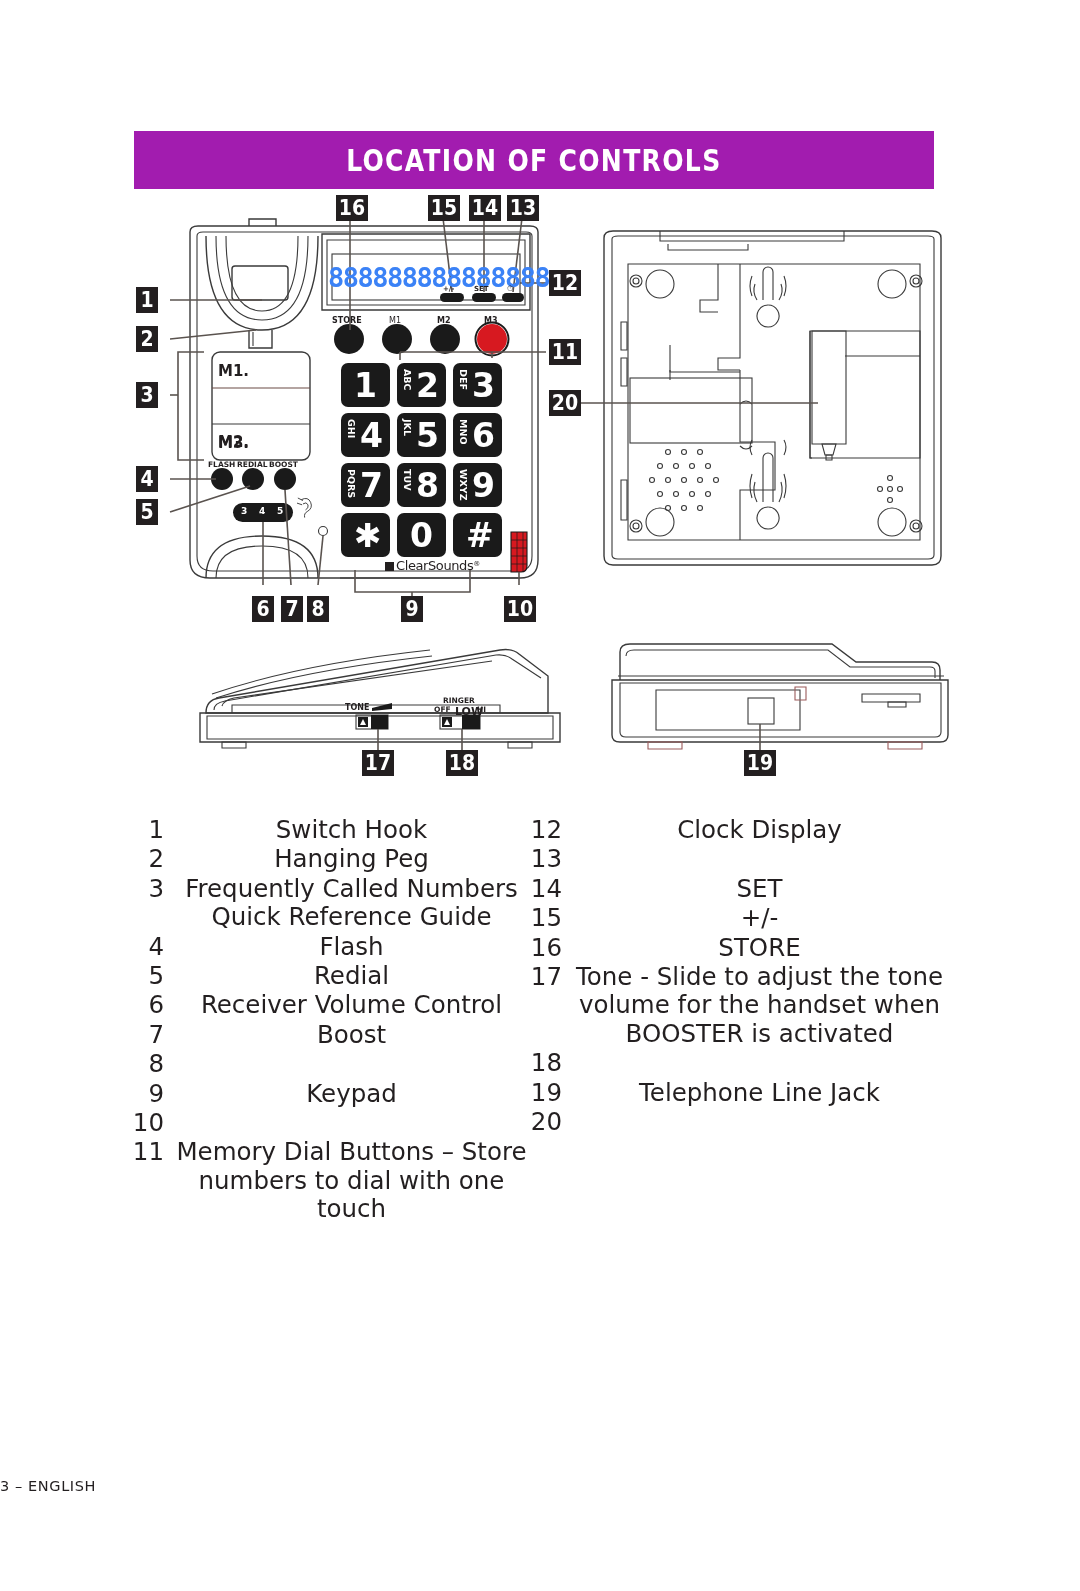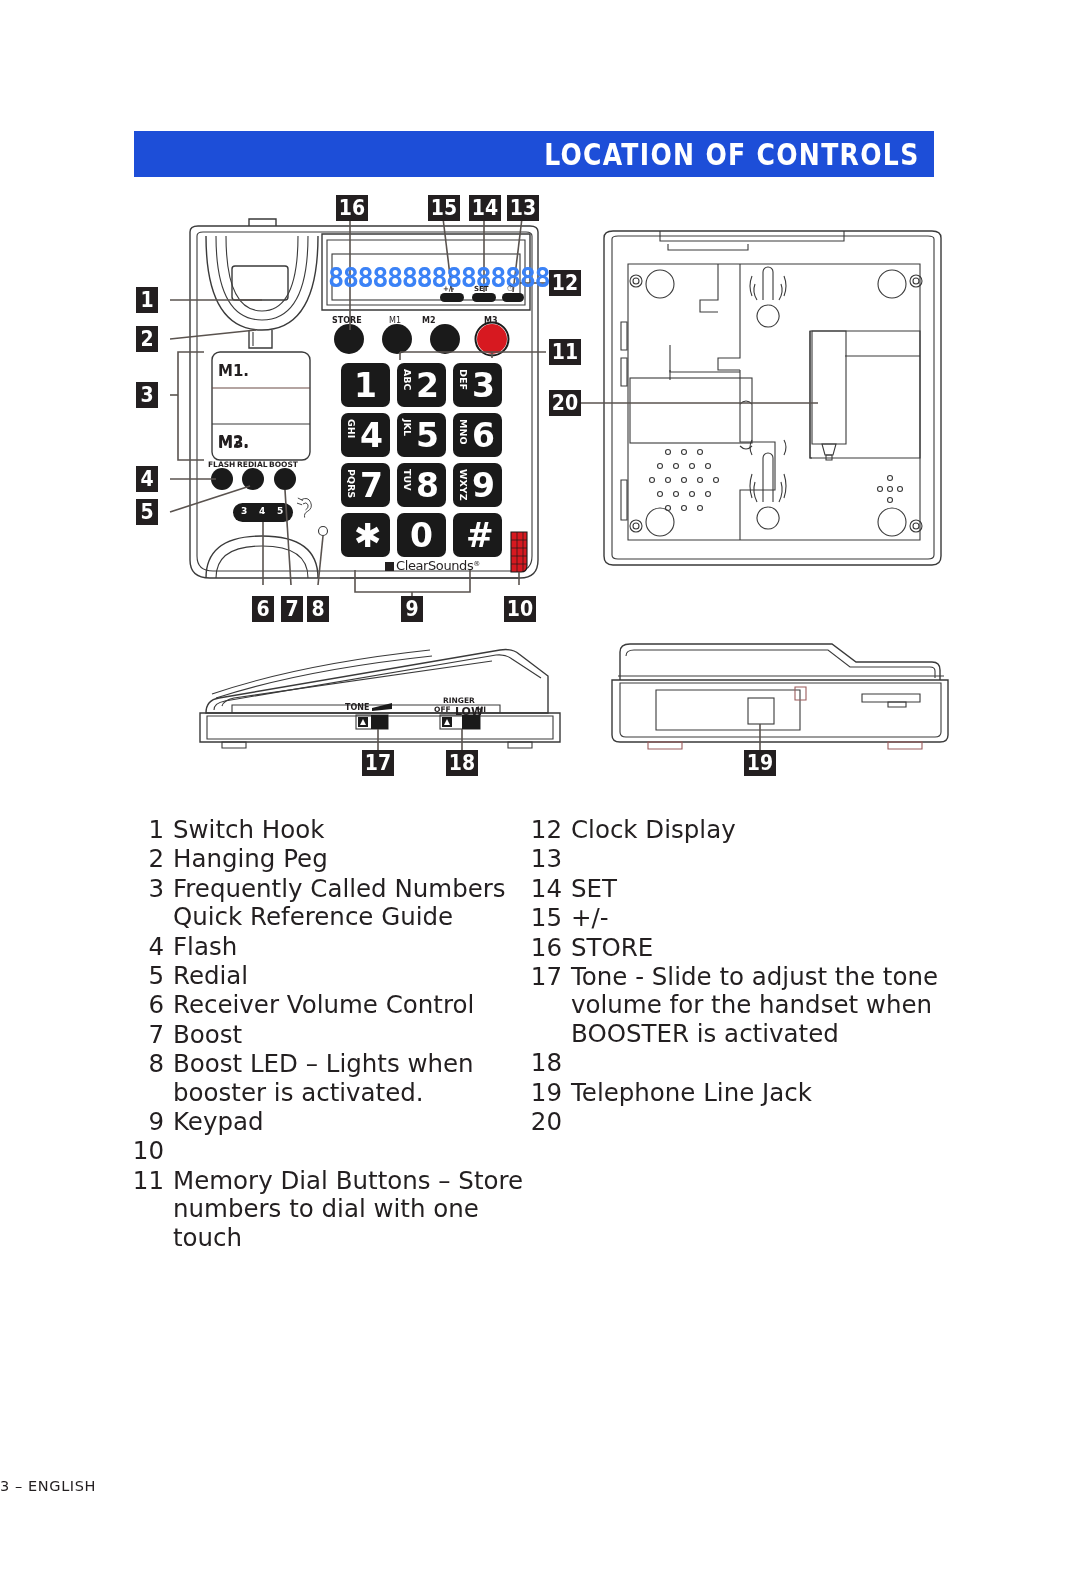--- a/index.html
+++ b/index.html
@@ -16,25 +16,25 @@
     color: #231f20;
     overflow: hidden;
   }
 
   
   .title-banner {
     position: absolute;
     left: 134px;
     top: 131px;
     width: 800px;
-    height: 46px;
-    background: #1d4ed8;
+    height: 58px;
+    background: #a21caf;
     display: flex;
     align-items: center;
-    justify-content: flex-end;
+    justify-content: center;
   }
   .title-banner .title-text {
     color: #ffffff;
     font-size: 30px;
     font-weight: bold;
     letter-spacing: 1.4px;
     font-family: "DejaVu Sans Condensed", "Liberation Sans Narrow", "Liberation Sans", sans-serif;
     transform: scaleX(0.93);
   }
 
@@ -86,21 +86,21 @@
     margin-bottom: 1px;
     color: #231f20;
   }
   .legend-num {
     flex: 0 0 auto;
     text-align: right;
     margin-right: 9px;
   }
   .legend-col.left .legend-num { width: 34px; }
   .legend-col.right .legend-num { width: 34px; }
-  .legend-label { flex: 1 1 auto; }
+  .legend-label { flex: 1 1 auto; text-align: center; }
 
   
   .footer {
     position: absolute;
     left: 0;
     top: 1478px;
     width: 1080px;
     font-size: 14.5px;
     letter-spacing: 0.6px;
     color: #231f20;
@@ -426,21 +426,21 @@
 </div>
 
 <div class="fig-text" style="left:328px; top:264px; font-size:27px; letter-spacing:-1.5px; font-family:'DejaVu Sans Mono','Liberation Mono',monospace; font-weight:bold; color:#3b82f6;">888888888888888</div>
 
 <div class="fig-text" style="left:443px; top:286px; font-size:7px; font-weight:bold;">+/-</div>
 <div class="fig-text" style="left:474px; top:286px; font-size:7px; font-weight:bold;">SET</div>
 <div class="fig-text" style="left:507px; top:285px; font-size:8px;">⏱</div>
 
 <div class="fig-text" style="left:332px; top:317px; font-size:8px; font-weight:bold;">STORE</div>
 <div class="fig-text" style="left:389px; top:317px; font-size:8px; font-weight:normal;">M1</div>
-<div class="fig-text" style="left:422px; top:317px; font-size:8px; font-weight:bold;">M2</div>
+<div class="fig-text" style="left:437px; top:317px; font-size:8px; font-weight:bold;">M2</div>
 <div class="fig-text" style="left:484px; top:317px; font-size:8px; font-weight:bold;">M3</div>
 
 <div class="fig-text" style="left:218px; top:364px; font-size:15px; font-weight:bold;">M1.</div>
 <div class="fig-text" style="left:218px; top:400px; font-size:15px; font-weight:bold;margin-top:35px;">M2.</div>
 <div class="fig-text" style="left:218px; top:436px; font-size:15px; font-weight:bold;">M3.</div>
 
 <div class="fig-text" style="left:208px; top:461px; font-size:7.5px; font-weight:bold;">FLASH</div>
 <div class="fig-text" style="left:237px; top:461px; font-size:7.5px; font-weight:bold;">REDIAL</div>
 <div class="fig-text" style="left:269px; top:461px; font-size:7.5px; font-weight:bold;">BOOST</div>
 
@@ -531,21 +531,20 @@
       <div class="legend-item">
         <span class="legend-num">6</span>
         <span class="legend-label">Receiver Volume Control</span>
       </div>
       <div class="legend-item">
         <span class="legend-num">7</span>
         <span class="legend-label">Boost</span>
       </div>
       <div class="legend-item">
         <span class="legend-num">8</span>
-        <span class="legend-label">Boost LED – Lights when booster is activated.</span>
       </div>
       <div class="legend-item">
         <span class="legend-num">9</span>
         <span class="legend-label">Keypad</span>
       </div>
       <div class="legend-item">
         <span class="legend-num">10</span>
       </div>
       <div class="legend-item">
         <span class="legend-num">11</span>

